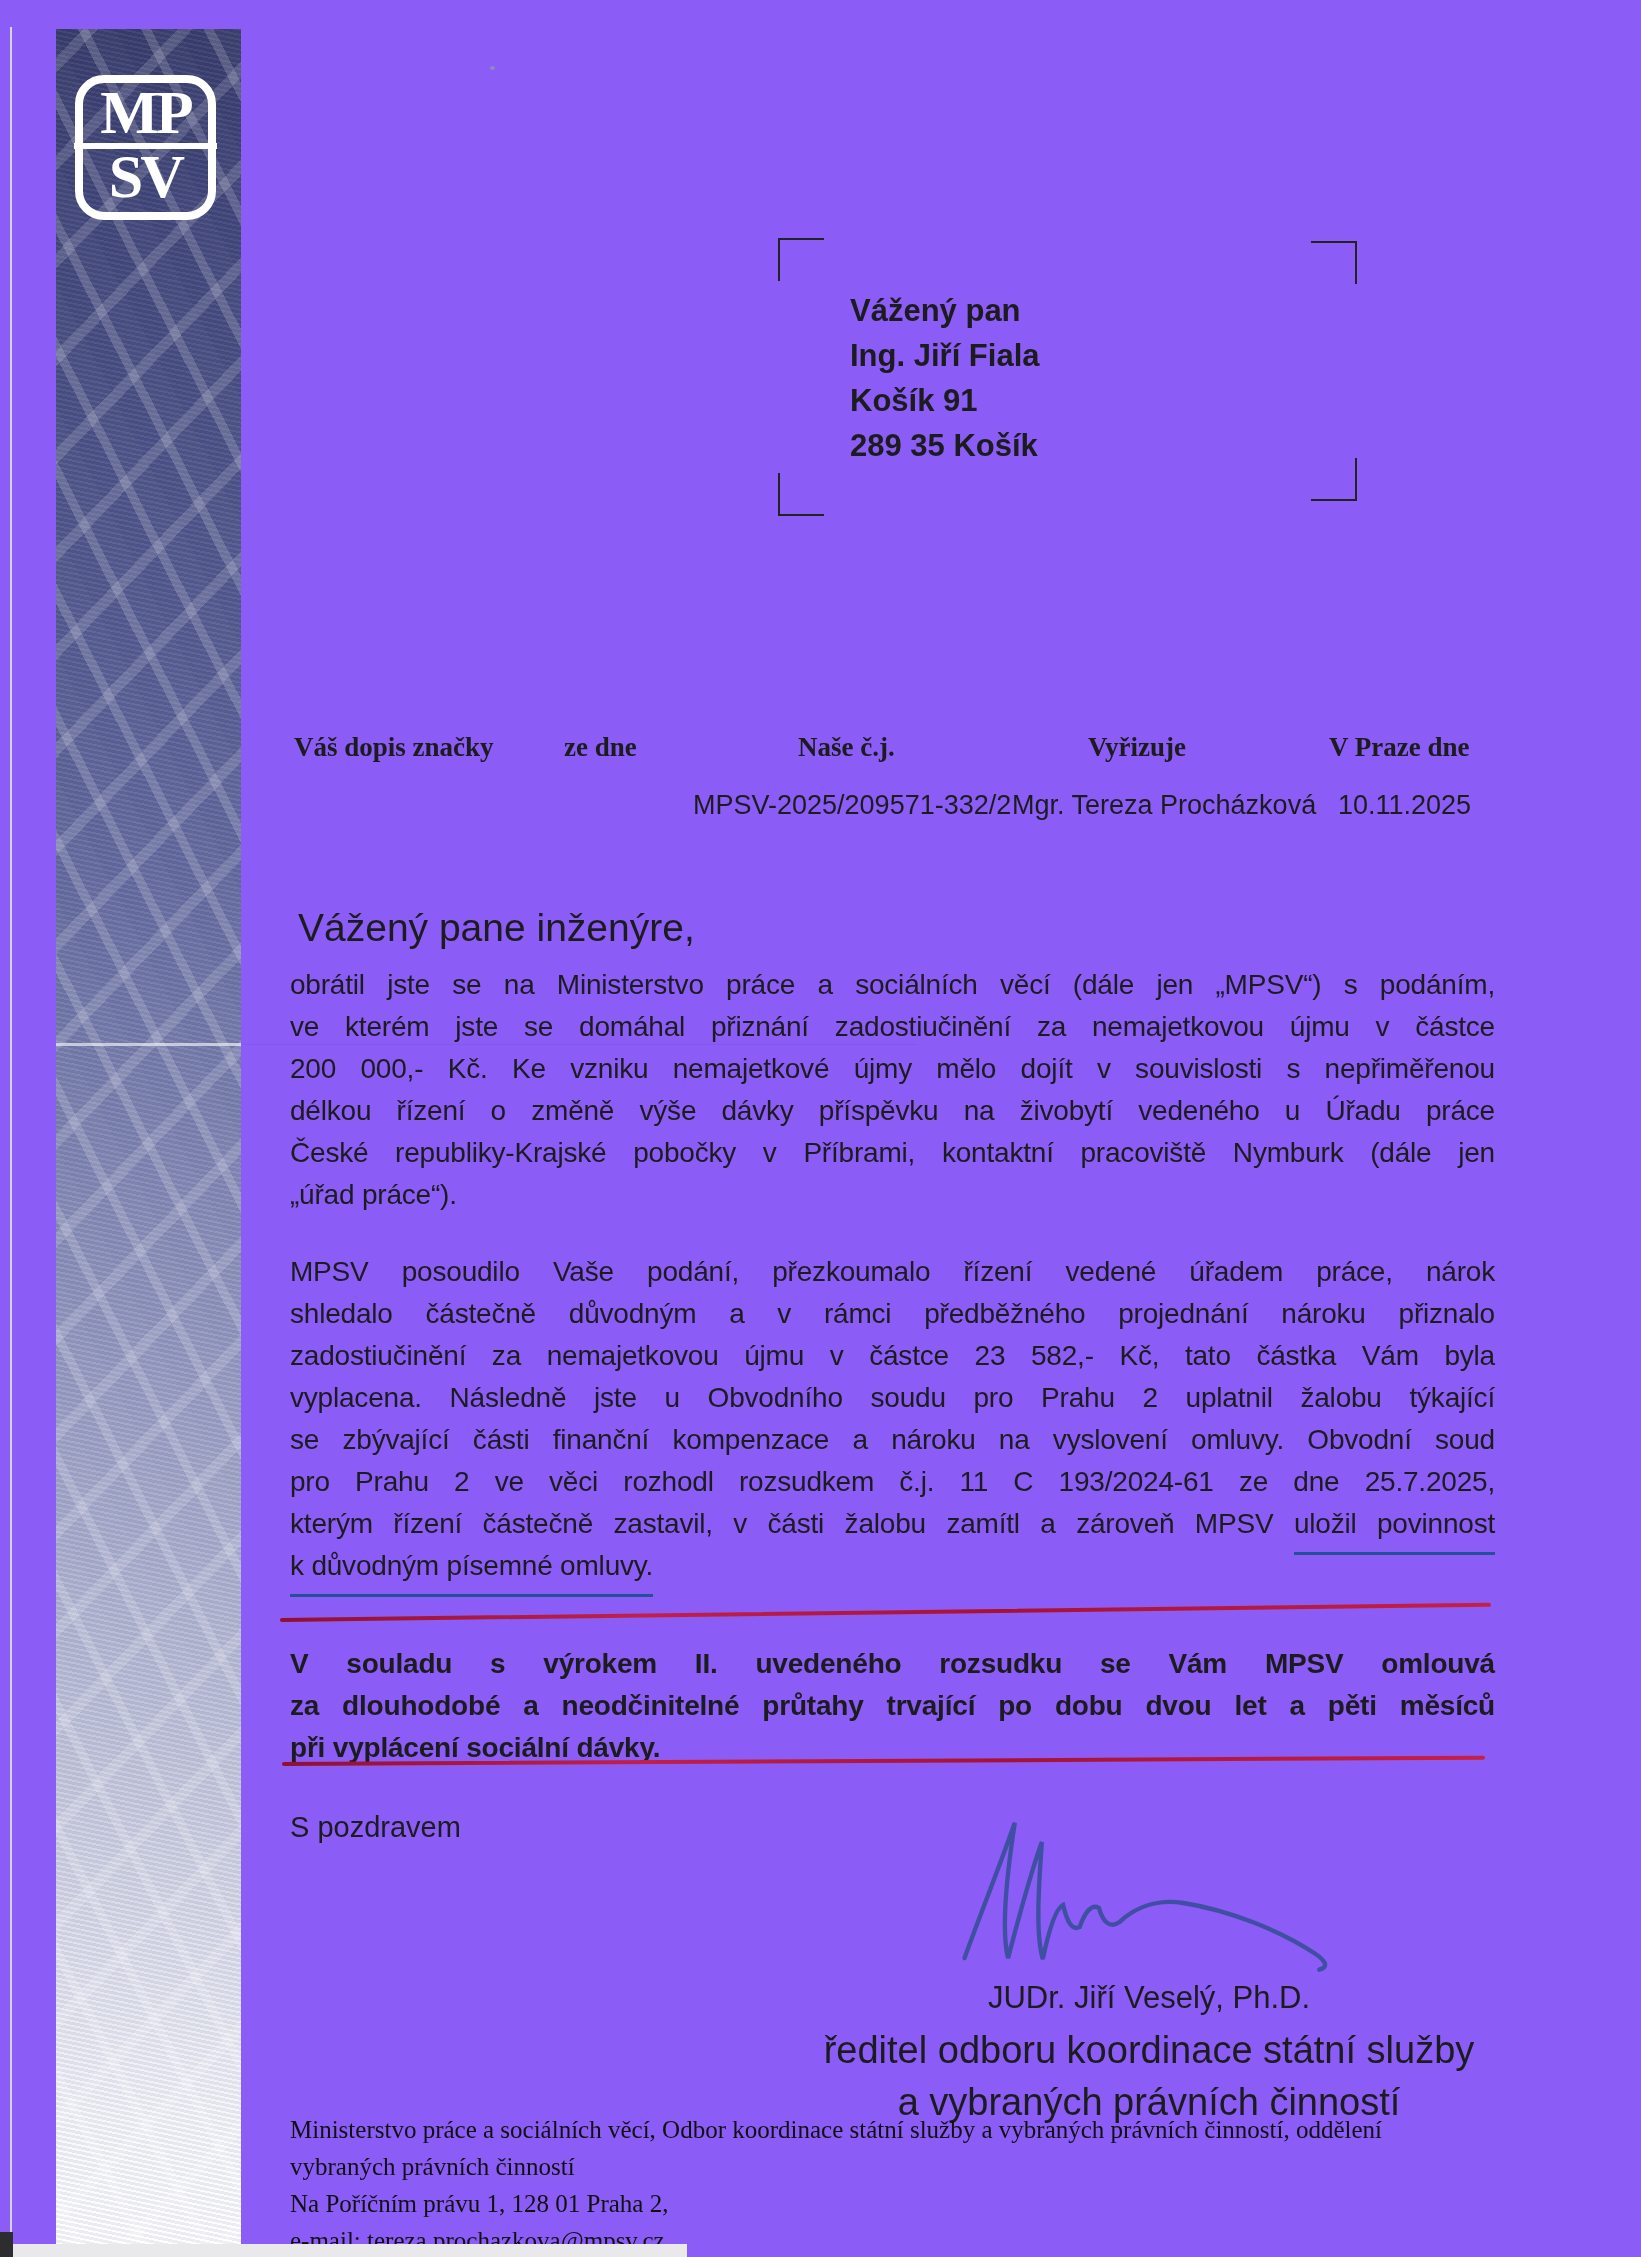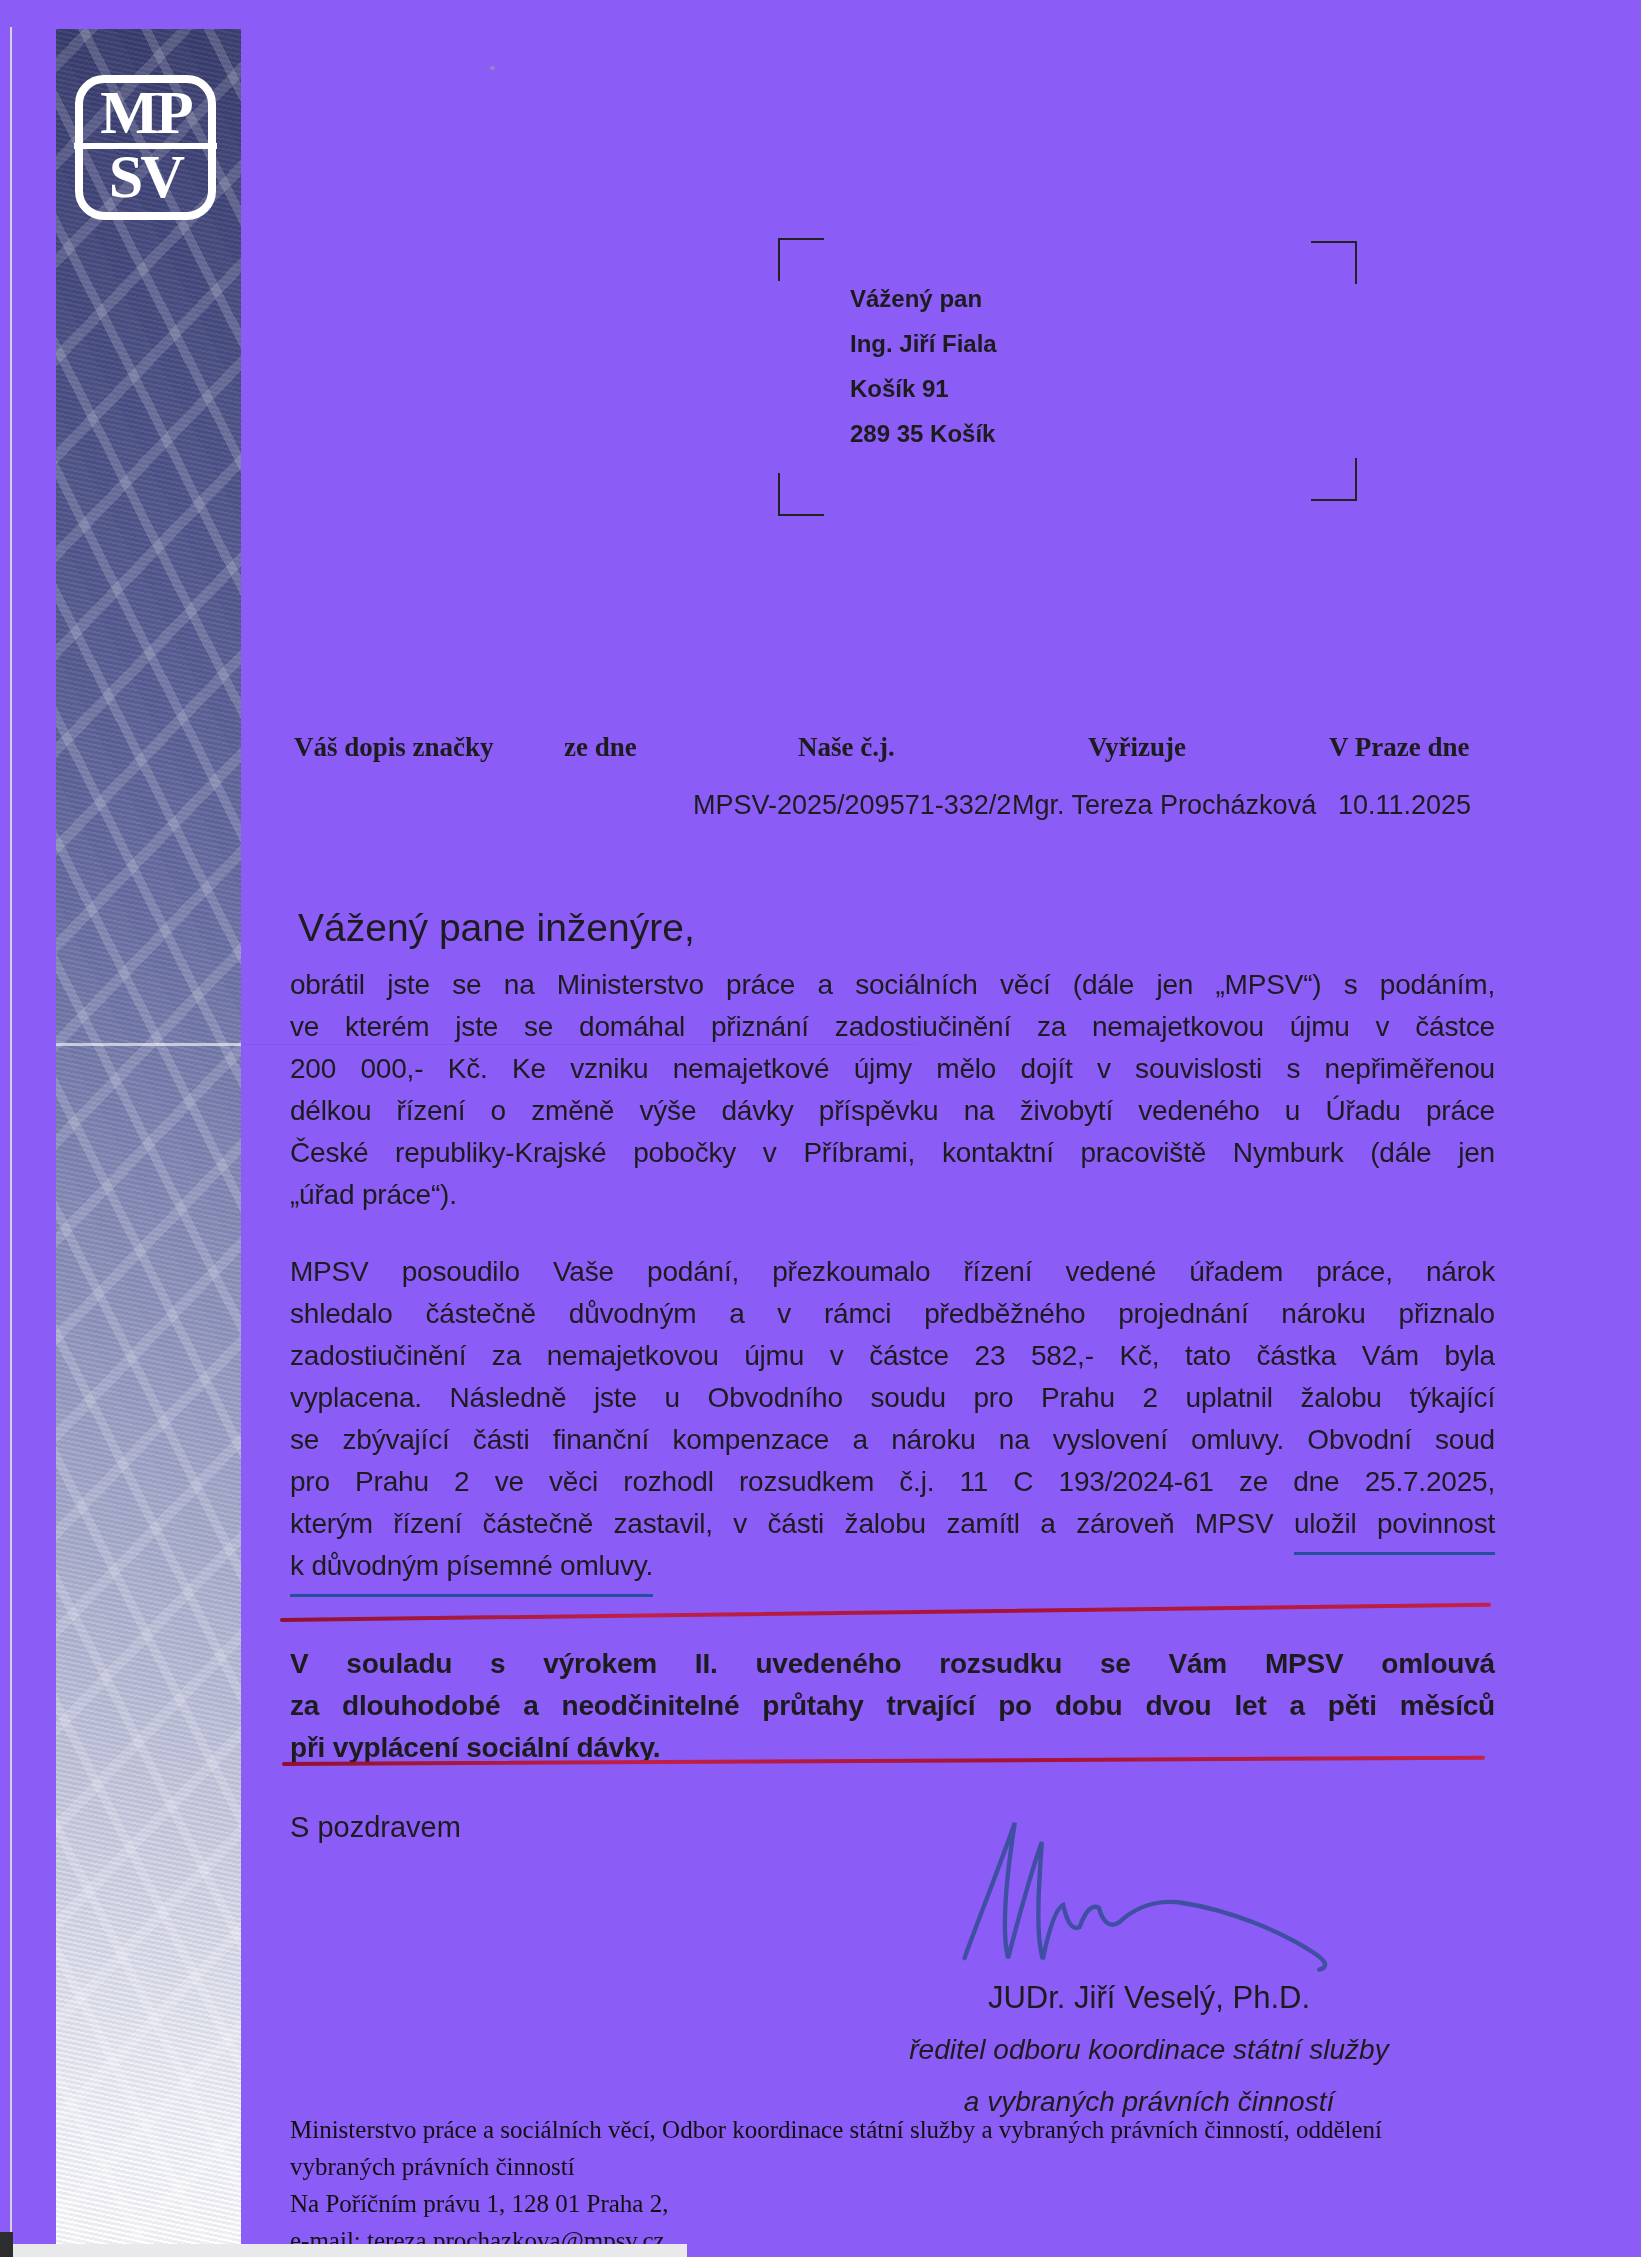--- a/index.html
+++ b/index.html
@@ -36,21 +36,21 @@
   .logo-sv { top:62px; }
   .logo-bar { position:absolute; left:-8.7px; right:-8.7px; top:60px; height:5.8px; background:#fff; }
 
   
   .corner { position:absolute; width:44px; height:41px; }
   .c-tl { left:778px; top:238px; border-top:2.9px solid #222; border-left:2.9px solid #222; }
   .c-tr { left:1311px; top:241px; border-top:2.9px solid #222; border-right:2.9px solid #222; }
   .c-bl { left:778px; top:473px; border-bottom:2.9px solid #222; border-left:2.9px solid #222; }
   .c-br { left:1311px; top:458px; border-bottom:2.9px solid #222; border-right:2.9px solid #222; }
 
-  .recipient { position:absolute; left:850px; top:276px; font-size:24px; font-weight:bold; line-height:45px; }
+  .recipient { position:absolute; left:850px; top:288px; font-size:31px; font-weight:bold; line-height:45px; }
 
   
   .ref-label { position:absolute; top:732px; font-size:27px; font-weight:bold;font-family:Liberation Serif, serif; }
   .ref-value { position:absolute; top:790px; font-size:27px; }
   .rl-your  { left:294px; }
   .rl-date  { left:564px; }
   .rl-our   { left:798px; }
   .rl-hand  { left:1088px; }
   .rl-place { left:1329px; }
   .rv-our   { left:693px; }
@@ -72,21 +72,21 @@
     transform-origin:left center; }
   .red-1 { left:280px; top:1618px; width:1211px; transform:rotate(-0.72deg); }
   .red-2 { left:282px; top:1762px; width:1203px; transform:rotate(-0.30deg); }
 
   .closing { position:absolute; left:290px; top:1811px; font-size:29px; }
 
   .signature { position:absolute; left:951px; top:1813px; width:406px; height:179px; }
 
   .signer { position:absolute; left:811px; top:1972px; width:676px; text-align:center; }
   .signer-name { font-size:31px; line-height:52px; }
-  .signer-title { font-size:28px; line-height:52px;font-style:italic; }
+  .signer-title { font-size:38px; line-height:52px; }
 
   .footer { position:absolute; left:290px; top:2111px; width:1217px;
     font-family:"Liberation Serif","DejaVu Serif",serif; font-size:25px; line-height:37px; color:#111; }
 
   
   .scan-edge { position:absolute; left:9.7px; top:27px; width:1.9px; height:2230px; background:#d4d4d8; }
   .speck { position:absolute; left:490px; top:66px; width:4.8px; height:3.9px; border-radius:50%; background:#9aa0ad; opacity:.6; }
   .black-mark { position:absolute; left:0; top:2232px; width:12.6px; height:25px; background:#2d2d30; }
   .gray-strip { position:absolute; left:0; top:2244px; width:687px; height:13.5px; background:#e9e9ec; }
 </style>

